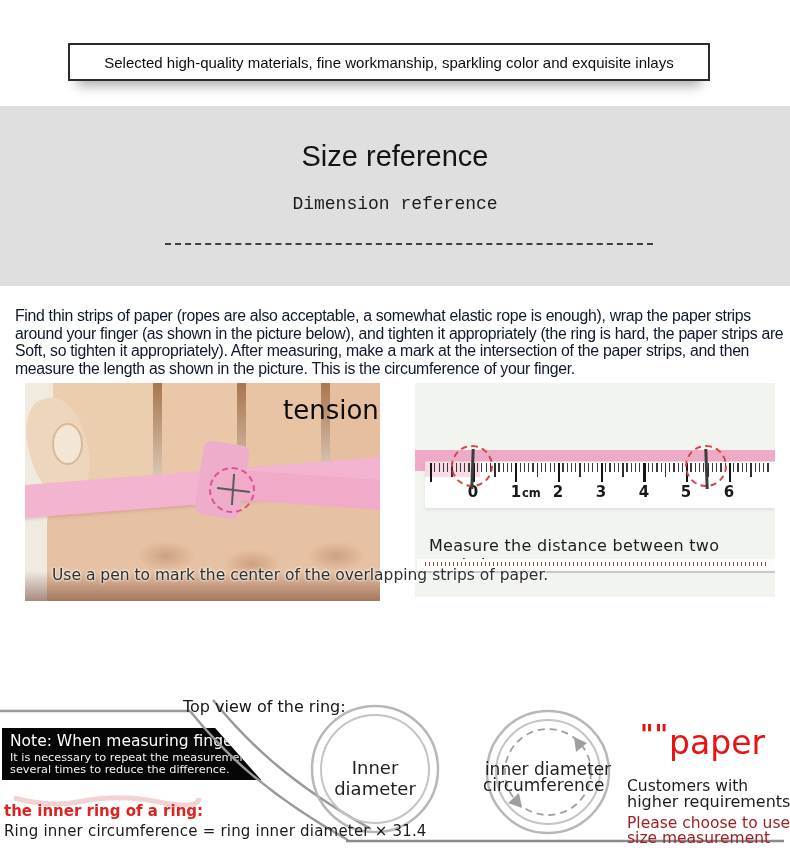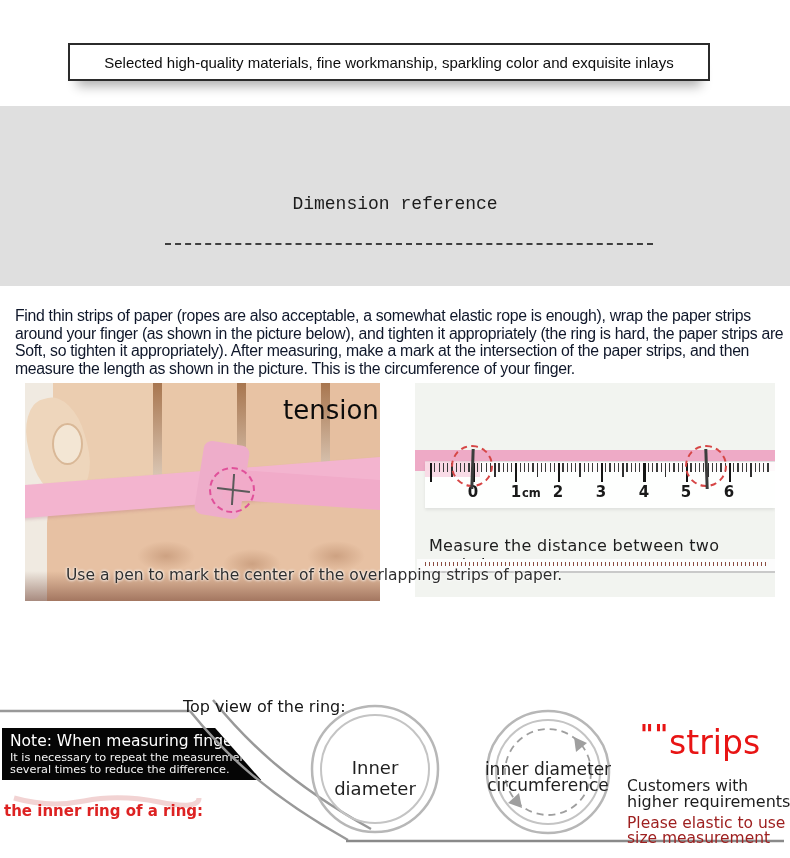--- a/index.html
+++ b/index.html
@@ -67,62 +67,63 @@
   .ring-circle-red{position:absolute;width:42px;height:42px;border:2px dashed #d64545;border-radius:50%;}
   .rc1{left:36px;top:62px}.rc2{left:270px;top:62px}
   .pen-mark{position:absolute;width:2.5px;height:40px;background:#3c3c3c;}
   .m1{left:56px;top:66px;transform:rotate(2deg)}.m2{left:290px;top:66px;transform:rotate(-2deg)}
   .ruler-caption{position:absolute;left:14px;top:140px;font-size:16px;letter-spacing:.3px;color:#1d1d1d;margin-top:13px;}
   .mini-ruler{position:absolute;left:2px;top:176px;width:358px;height:14px;background:#fcfcfc;border-bottom:2px solid #c9c9c9;}
   .mini-ruler::before{content:"";position:absolute;left:8px;right:8px;top:3px;height:4px;
               background:repeating-linear-gradient(90deg,#8a4a40 0 1.5px,transparent 1.5px 4px);}
 
   .overlay-caption{position:absolute;left:52px;top:566px;font-size:15.5px;color:#2f2f2f;
-              text-shadow:0 0 3px #fff,0 0 3px #fff;margin-left:14px;}
+              text-shadow:0 0 3px #fff,0 0 3px #fff;}
 
   
   .decor{position:absolute;left:0;top:0;}
 
   .top-view-label{position:absolute;left:183px;top:697px;font-size:16px;color:#161616;}
 
   
   .note-box{position:absolute;left:2px;top:728px;width:288px;height:52px;background:#050505;color:#fff;
             clip-path:polygon(0 0,74% 0,90% 100%,0 100%);padding:4px 0 0 8px;}
   .note-title{font-size:15.5px;white-space:nowrap;}
   .note-body{font-size:11.3px;line-height:11.8px;width:262px;margin-top:2px;color:#f4f4f4;}
 
   
   .formula-h1{position:absolute;left:4px;top:784px;font-size:15px;font-weight:700;color:#dd2222;white-space:nowrap;}
   .formula-h2{position:absolute;left:4px;top:802px;font-size:15px;font-weight:700;color:#dd2222;white-space:nowrap;}
   .formula-eq{position:absolute;left:4px;top:822px;font-size:15px;letter-spacing:.2px;color:#1a1a1a;white-space:nowrap;}
 
   
   .left-ring-label{position:absolute;left:310px;top:757px;width:130px;text-align:center;font-size:18px;color:#1f1f1f;}
   .right-ring-l1{position:absolute;left:483px;top:759px;width:130px;text-align:center;font-size:17px;color:#1f1f1f;}
-  .right-ring-l2{position:absolute;left:483px;top:775px;width:130px;text-align:center;font-size:17px;color:#1f1f1f;}
+  .right-ring-l2{position:absolute;left:483px;top:775px;width:130px;text-align:left;font-size:17px;color:#1f1f1f;}
 
   
   .remind{position:absolute;left:640px;top:720px;color:#e81414;white-space:nowrap;}
   .remind .q{font-size:26px;font-weight:700;vertical-align:10px;letter-spacing:1px;}
   .remind .w{font-size:33px;}
   .customers-1{position:absolute;left:627px;top:777px;font-size:15.5px;color:#1c1c1c;white-space:nowrap;}
   .customers-2{position:absolute;left:627px;top:792px;font-size:16px;color:#1c1c1c;white-space:nowrap;}
   .please-1{position:absolute;left:627px;top:814px;font-size:15.5px;color:#9e2020;white-space:nowrap;}
   .please-2{position:absolute;left:627px;top:829px;font-size:15.5px;color:#9e2020;white-space:nowrap;}
 </style>
 </head>
 <body>
 
 <div id="page" data-name="ring-size-guide-page">
 
   <div class="banner" data-name="quality-banner">
     <span data-name="quality-banner-text">Selected high-quality materials, fine workmanship, sparkling color and exquisite inlays</span>
   </div>
 
   <div class="gray-band" data-name="size-reference-band">
+    <div class="size-title" data-name="size-reference-title">Size reference</div>
     <div class="size-subtitle" data-name="dimension-reference-subtitle">Dimension reference</div>
     <div class="dashed-divider" data-name="dashed-divider"></div>
   </div>
 
   <p class="instructions" data-name="measuring-instructions">Find thin strips of paper (ropes are also acceptable, a somewhat elastic rope is enough), wrap the paper strips around your finger (as shown in the picture below), and tighten it appropriately (the ring is hard, the paper strips are Soft, so tighten it appropriately). After measuring, make a mark at the intersection of the paper strips, and then measure the length as shown in the picture. This is the circumference of your finger.</p>
 
   <div class="photo-left" data-name="finger-wrap-photo">
     <div class="finger f1" data-name="finger-shape"></div>
     <div class="finger f2" data-name="finger-shape"></div>
     <div class="finger f3" data-name="finger-shape"></div>
@@ -188,26 +189,27 @@
     <circle cx="548" cy="772" r="61" stroke="#b7b7b7" stroke-width="2.5" fill="none" data-name="ring-diagram-right-outer"></circle>
     <circle cx="548" cy="772" r="52" stroke="#c4c4c4" stroke-width="2" fill="none" data-name="ring-diagram-right-inner"></circle>
     <circle cx="548" cy="772" r="43" stroke="#9f9f9f" stroke-width="1.8" fill="none" stroke-dasharray="7 5" data-name="circumference-dashed-circle"></circle>
     <path d="M574,737 l13,6 -11,9 z" fill="#9f9f9f" data-name="clockwise-arrow-icon"></path>
     <path d="M522,808 l-14,-5 11,-10 z" fill="#9f9f9f" data-name="clockwise-arrow-icon"></path>
   </svg>
 
   <div class="top-view-label" data-name="top-view-label">Top view of the ring:</div>
 
   <div class="formula-h2" data-name="formula-heading-line2">the inner ring of a ring:</div>
+  <div class="formula-eq" data-name="formula-equation">Ring inner circumference = ring inner diameter × 31.4</div>
 
   <div class="left-ring-label" data-name="inner-diameter-label">Inner diameter</div>
   <div class="right-ring-l1" data-name="circumference-label-line1">inner diameter</div>
   <div class="right-ring-l2" data-name="circumference-label-line2">circumference</div>
 
   <div class="remind" data-name="remind-heading">
-    <span class="q" data-name="quote-marks">""</span><span class="w" data-name="remind-word">strips</span>
+    <span class="q" data-name="quote-marks">""</span><span class="w" data-name="remind-word">paper</span>
   </div>
   <div class="customers-1" data-name="customers-text-line1">Customers with</div>
   <div class="customers-2" data-name="customers-text-line2">higher requirements</div>
-  <div class="please-1" data-name="please-text-line1">Please elastic to use</div>
+  <div class="please-1" data-name="please-text-line1">Please choose to use</div>
   <div class="please-2" data-name="please-text-line2">size measurement</div>
 
 </div>
 
 </body></html>

